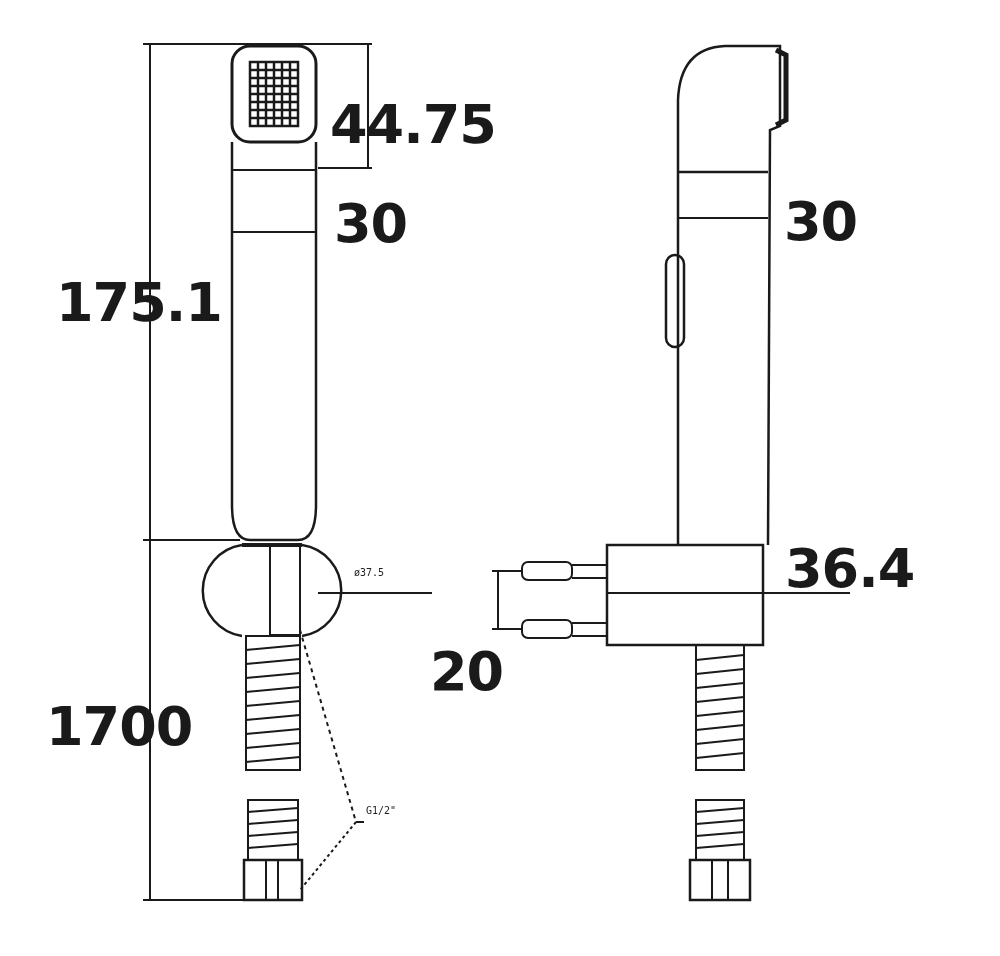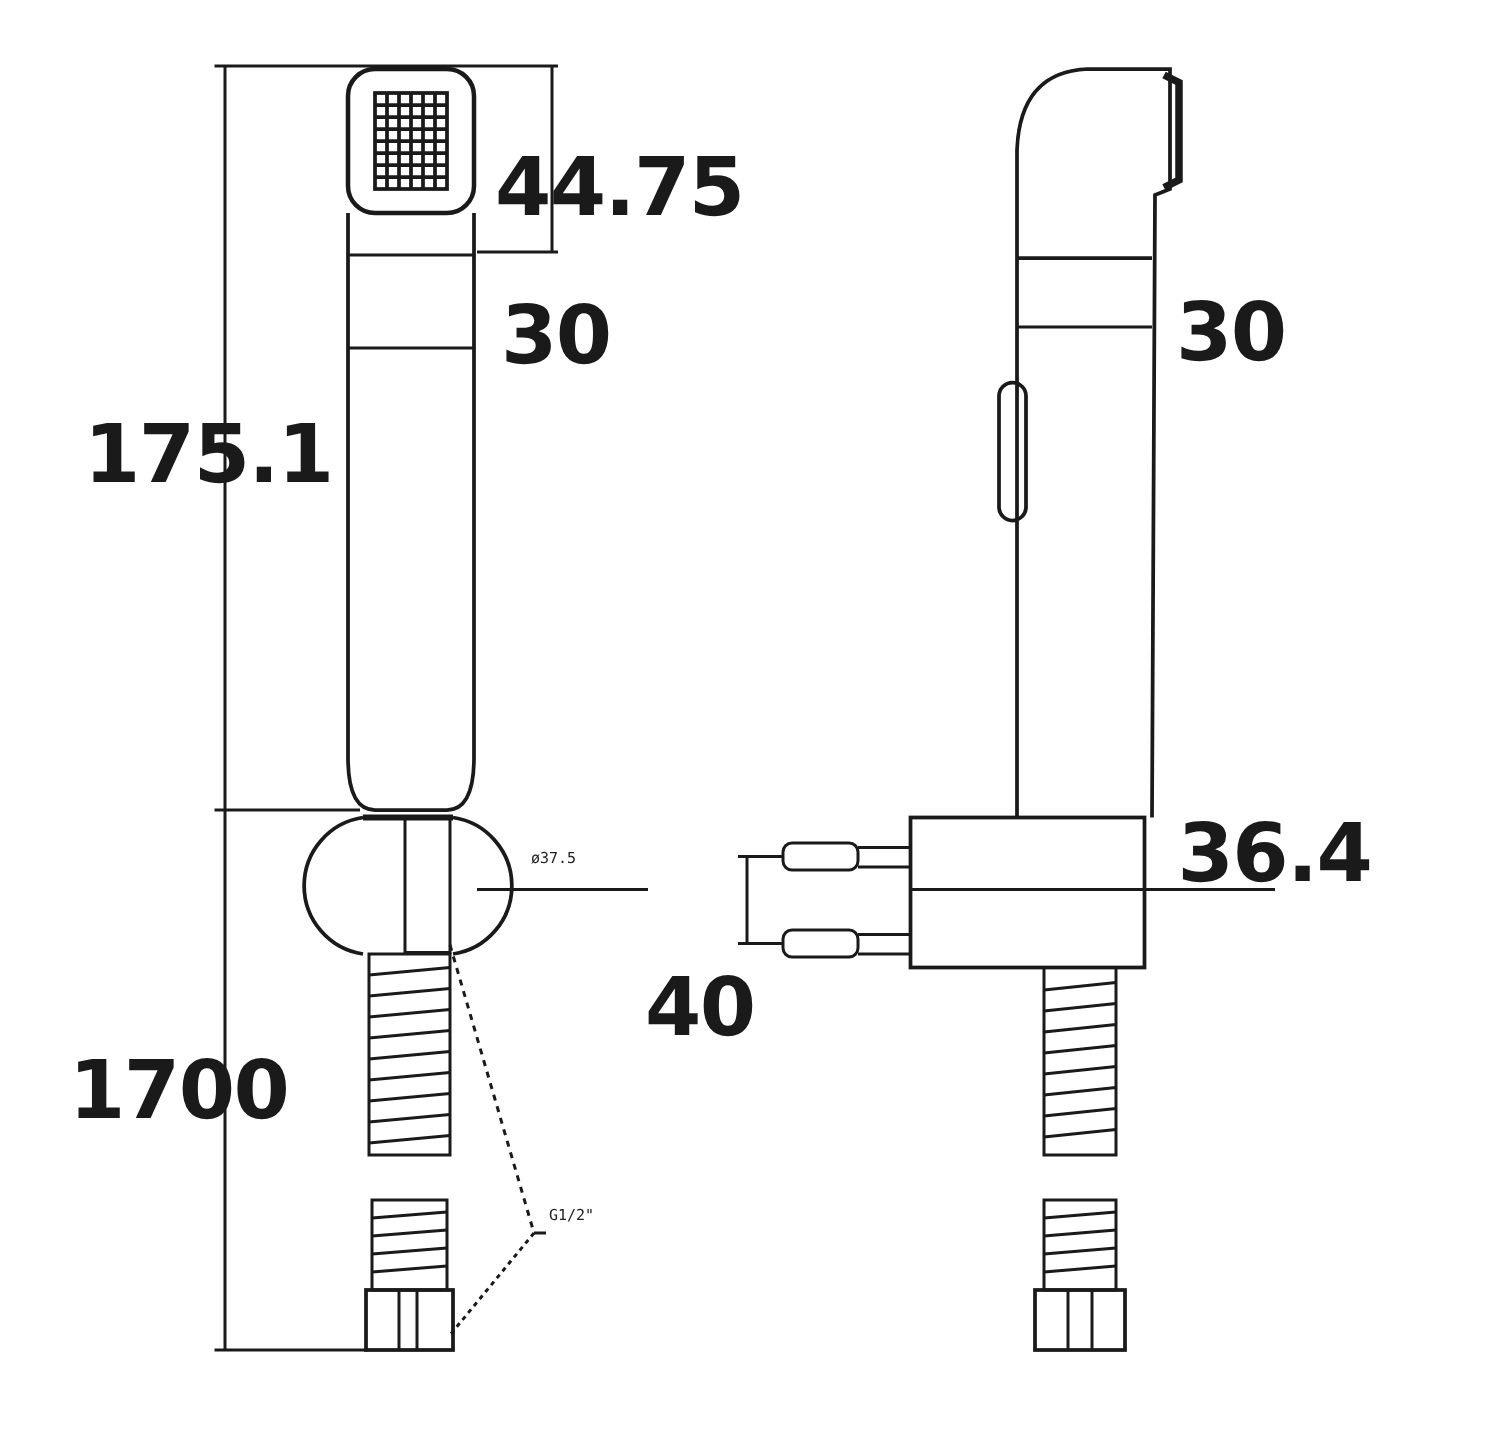--- a/index.html
+++ b/index.html
@@ -93,16 +93,16 @@
     <line x1="712" y1="860" x2="712" y2="900"></line>
       <line x1="728" y1="860" x2="728" y2="900"></line>
   </g>
 </svg>
 
 <div class="dim" style="left:330px;top:98px;">44.75</div>
 <div class="dim" style="left:334px;top:197px;">30</div>
 <div class="dim" style="left:56px;top:276px;">175.1</div>
 <div class="dim" style="left:784px;top:195px;">30</div>
 <div class="dim" style="left:785px;top:542px;">36.4</div>
-<div class="dim" style="left:430px;top:645px;">40</div>
+<div class="dim" style="left:430px;top:645px;">20</div>
 <div class="dim" style="left:46px;top:700px;">1700</div>
 <div class="note" style="left:354px;top:568px;">ø37.5</div>
 <div class="note" style="left:366px;top:806px;">G1/2"</div>
 
 </body></html>

